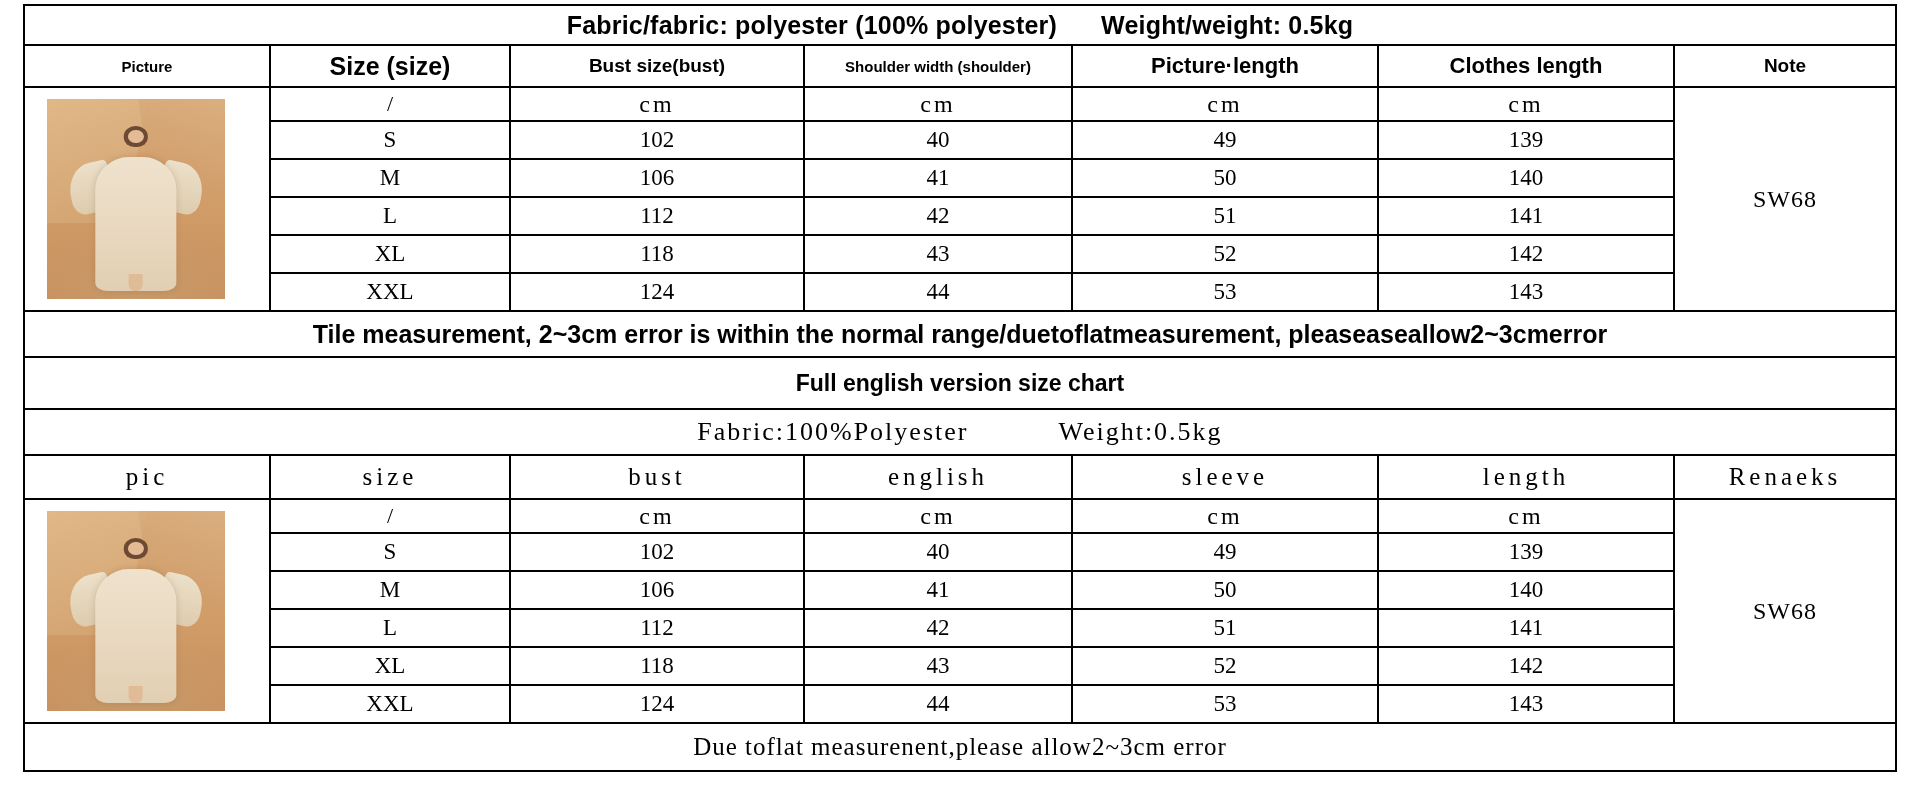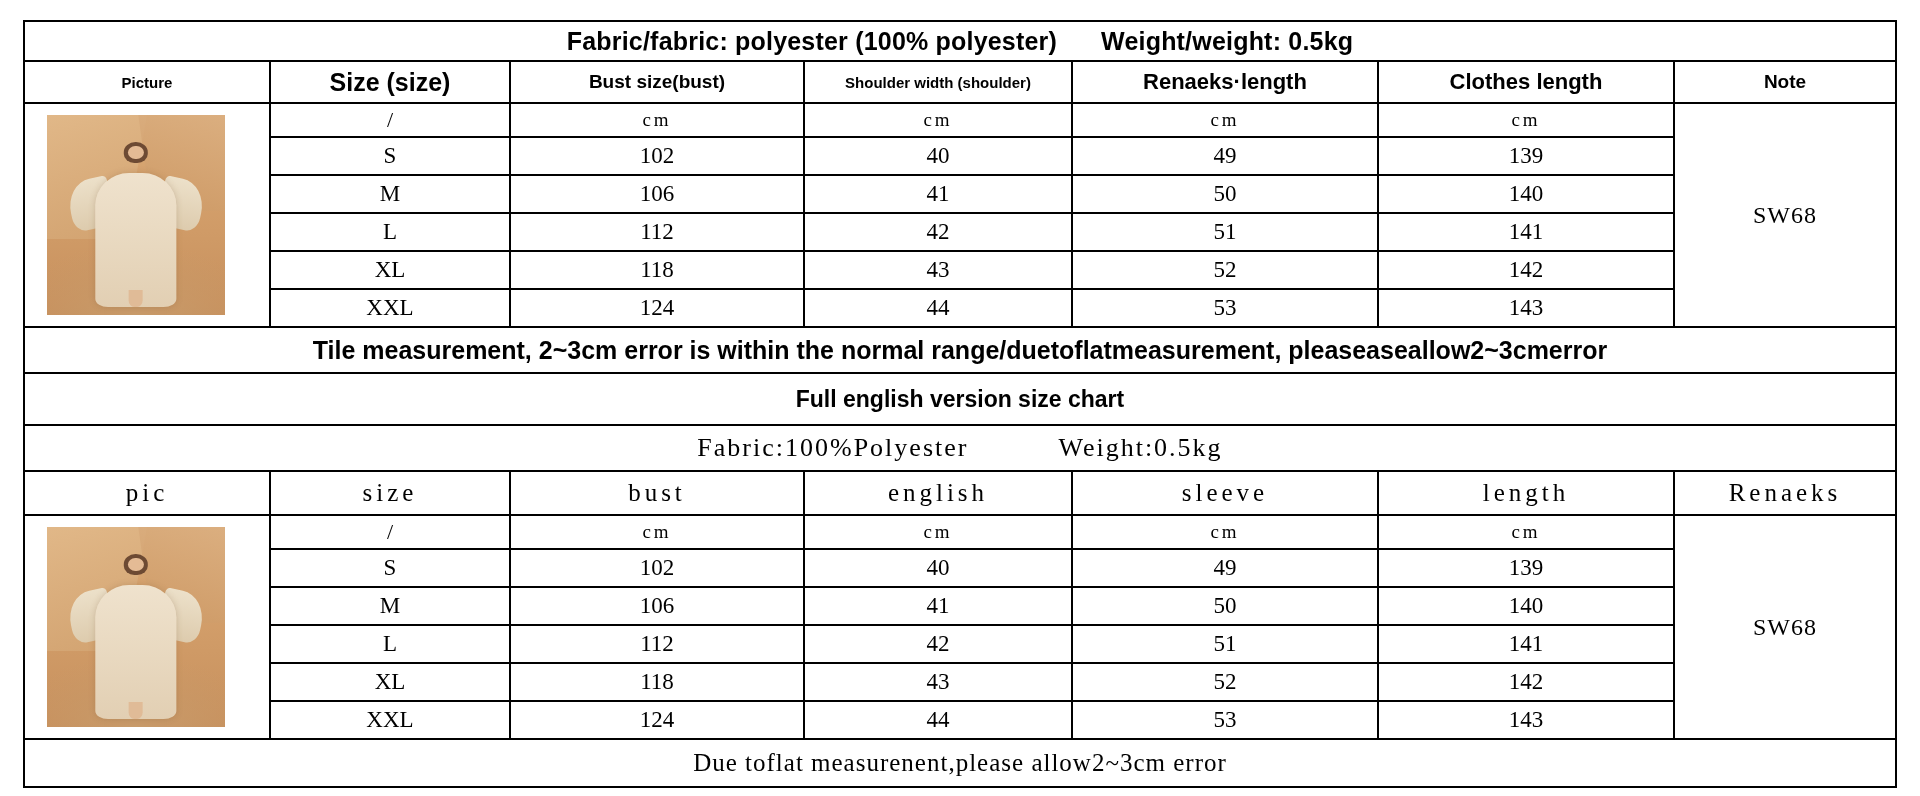--- a/index.html
+++ b/index.html
@@ -10,21 +10,21 @@
   body {
     width: 1920px;
     height: 796px;
     font-family: "Liberation Sans", sans-serif;
     color: #000000;
     overflow: hidden;
   }
   .sheet {
     width: 1890px;
     margin: 0 auto;
-    padding-top: 20px;
+    padding-top: 4px;
     box-sizing: border-box;
   }
   table.chart {
     border-collapse: collapse;
     table-layout: fixed;
     width: 1872px;
     margin: 0 auto;
   }
   table.chart td {
     border: 2px solid #000000;
@@ -58,21 +58,21 @@
   .hdr-bold.tiny  { font-size: 15px; }
   .hdr-bold.mid   { font-size: 22px; }
 
   .cellrow {
     font-family: "Liberation Serif", serif;
     font-size: 23px;
     height: 38px;
   }
   .unit {
     font-family: "Liberation Serif", serif;
-    font-size: 19px;
+    font-size: 24px;
     letter-spacing: 3px;
     height: 32px;
   }
   .slash {
     font-family: "Liberation Serif", serif;
     font-size: 22px;
     height: 32px;
   }
   .note-cell {
     font-family: "Liberation Serif", serif;
@@ -237,21 +237,21 @@
         <td class="banner" colspan="7">
           <span>Fabric/fabric: polyester (100% polyester)</span><span class="gap"></span><span>Weight/weight: 0.5kg</span>
         </td>
       </tr>
 
       <tr>
         <td class="hdr-bold tiny">Picture</td>
         <td class="hdr-bold">Size (size)</td>
         <td class="hdr-bold small">Bust size(bust)</td>
         <td class="hdr-bold tiny">Shoulder width (shoulder)</td>
-        <td class="hdr-bold mid">Renaeks·length</td>
+        <td class="hdr-bold mid">Picture·length</td>
         <td class="hdr-bold mid">Clothes length</td>
         <td class="hdr-bold small">Note</td>
       </tr>
 
       <tr>
         <td class="pic-cell" rowspan="6">
           <div class="pic-wrap">
             <div class="photo">
               <div class="model">
                 <div class="head"></div>

